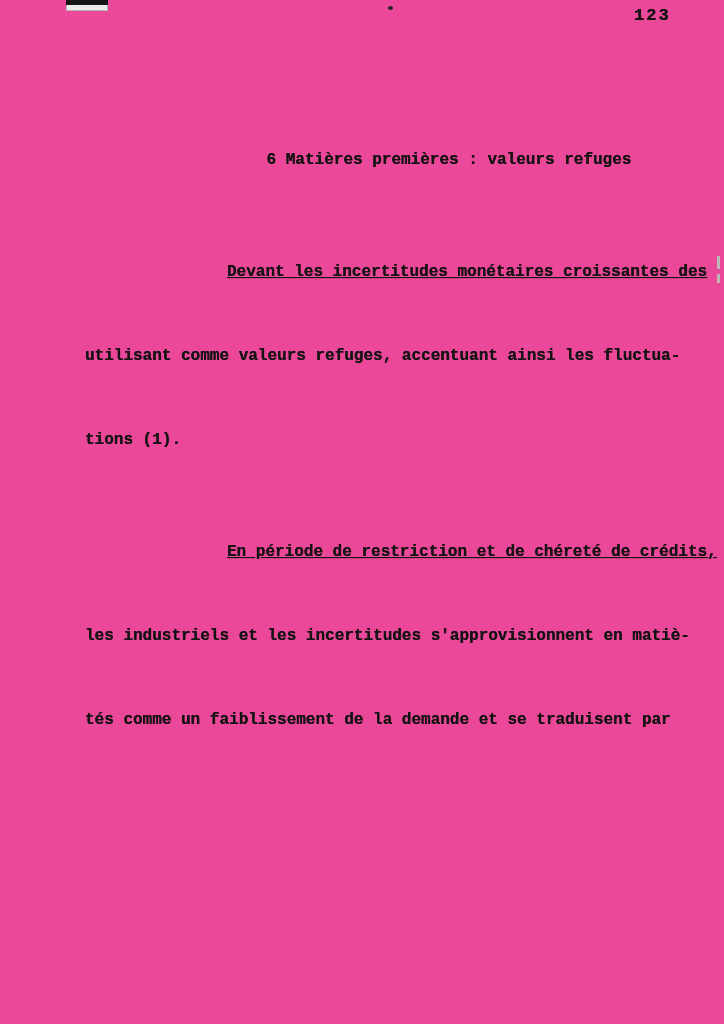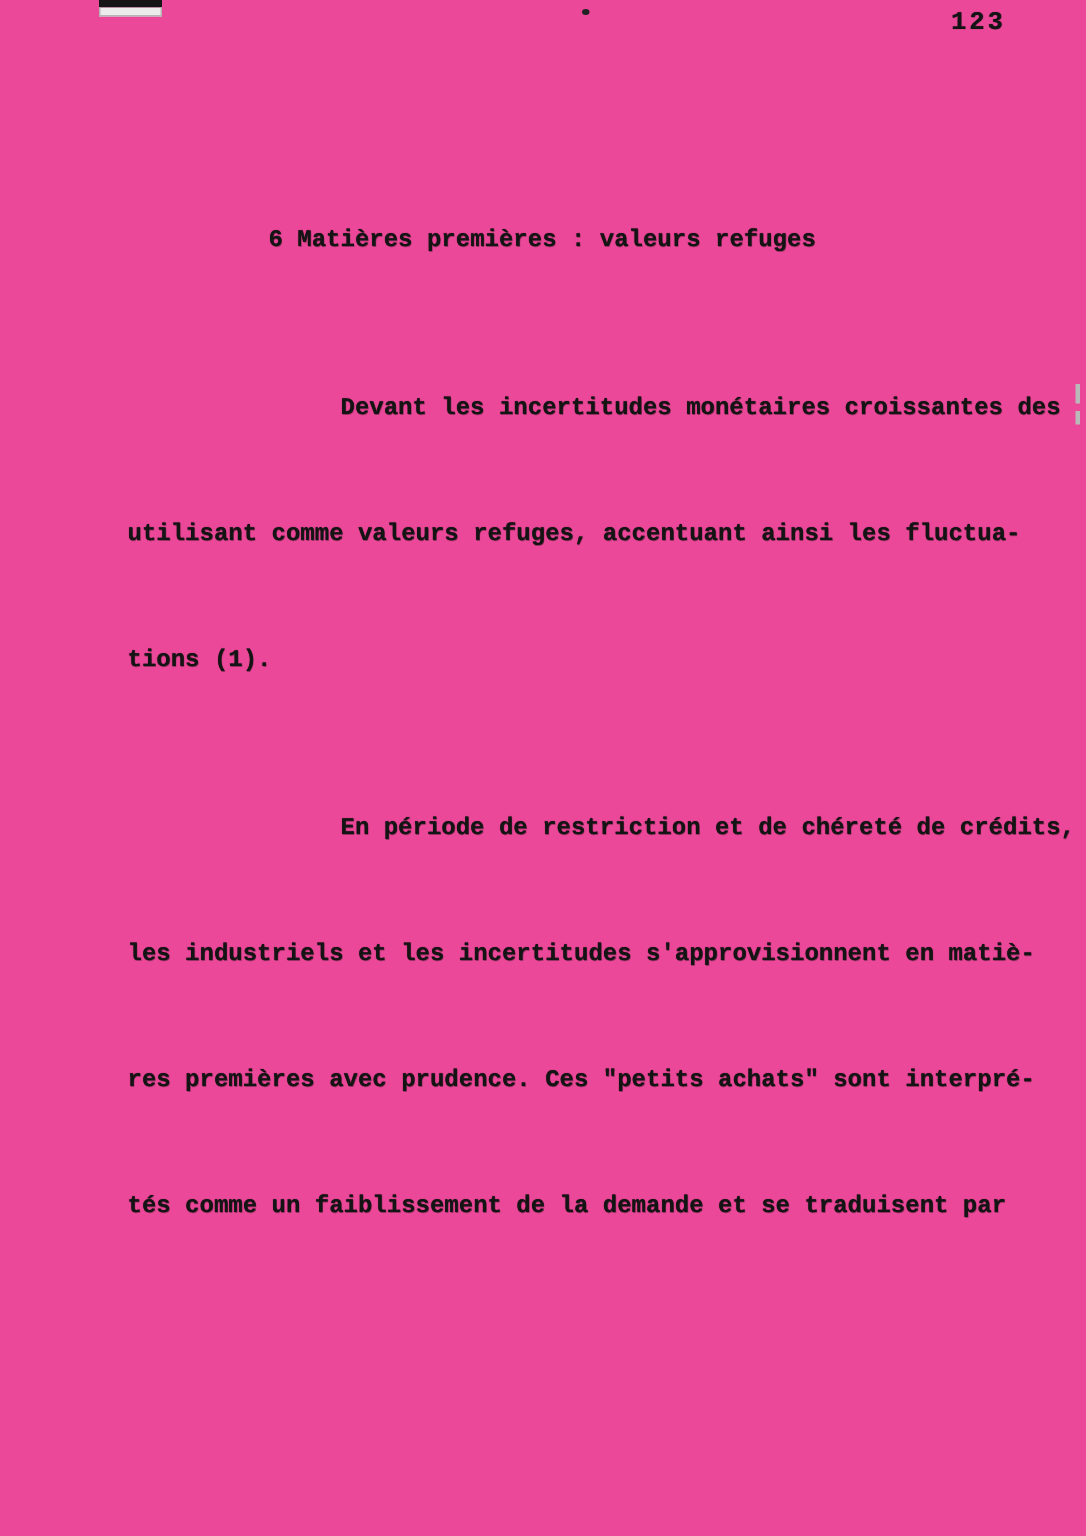--- a/index.html
+++ b/index.html
@@ -25,22 +25,22 @@
   .ink-dot{position:absolute;left:388px;top:6px;width:5px;height:4px;background:#222;border-radius:50%;}
   .edge-dash{position:absolute;left:717px;width:3px;background:#b9b9b9;}
   .edge-dash.d1{top:256px;height:13px;}
   .edge-dash.d2{top:274px;height:9px;}
   
   #body-column{
     position:absolute;left:85px;top:62px;width:634px;
     font-size:16px;line-height:28px;
   }
   .line{height:28px;}
-  .doc-heading{padding-left:94px;}
-  .indent{padding-left:142px;}
+  .doc-heading{padding-left:94px;text-align:center;}
+  .indent{padding-left:142px;text-decoration:underline;}
 </style>
 </head>
 <body>
 
 <div class="scan-page">
 
   <div class="smudge-bar"></div>
   <div class="smudge-box"></div>
   <div class="ink-dot"></div>
   <div class="edge-dash d1"></div>
@@ -51,21 +51,20 @@
   <div id="body-column" class="tw">
 
     <div class="line doc-heading">6 Matières premières : valeurs refuges</div>
 
     <div class="line indent">Devant les incertitudes monétaires croissantes des</div>
     <div class="line">utilisant comme valeurs refuges, accentuant ainsi les fluctua-</div>
     <div class="line">tions (1).</div>
 
     <div class="line indent">En période de restriction et de chéreté de crédits,</div>
     <div class="line">les industriels et les incertitudes s'approvisionnent en matiè-</div>
-    <div class="line">res premières avec prudence. Ces "petits achats" sont interpré-</div>
     <div class="line">tés comme un faiblissement de la demande et se traduisent par</div>
 
     
     
     
     
     
 
     
     

